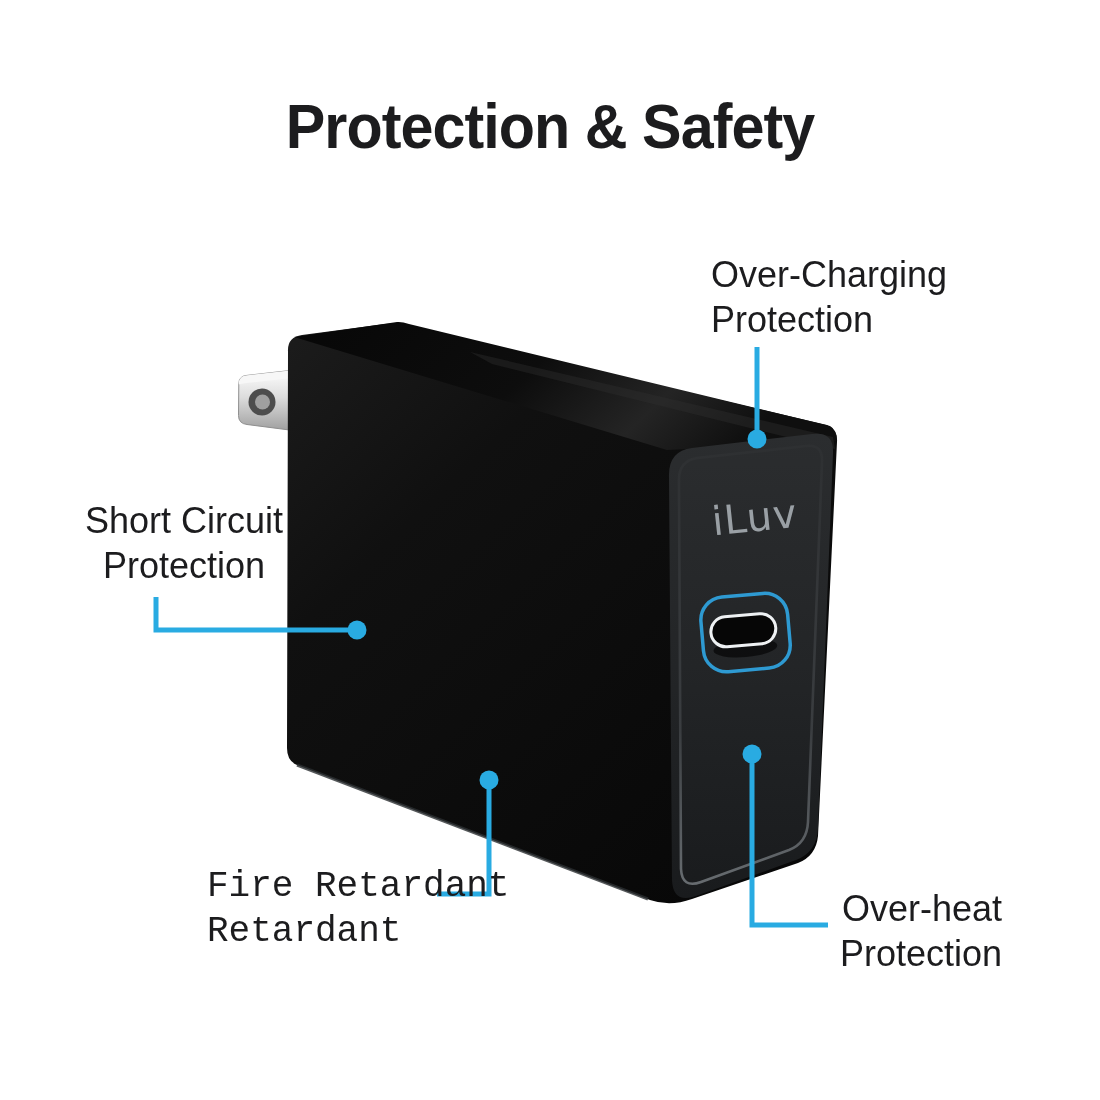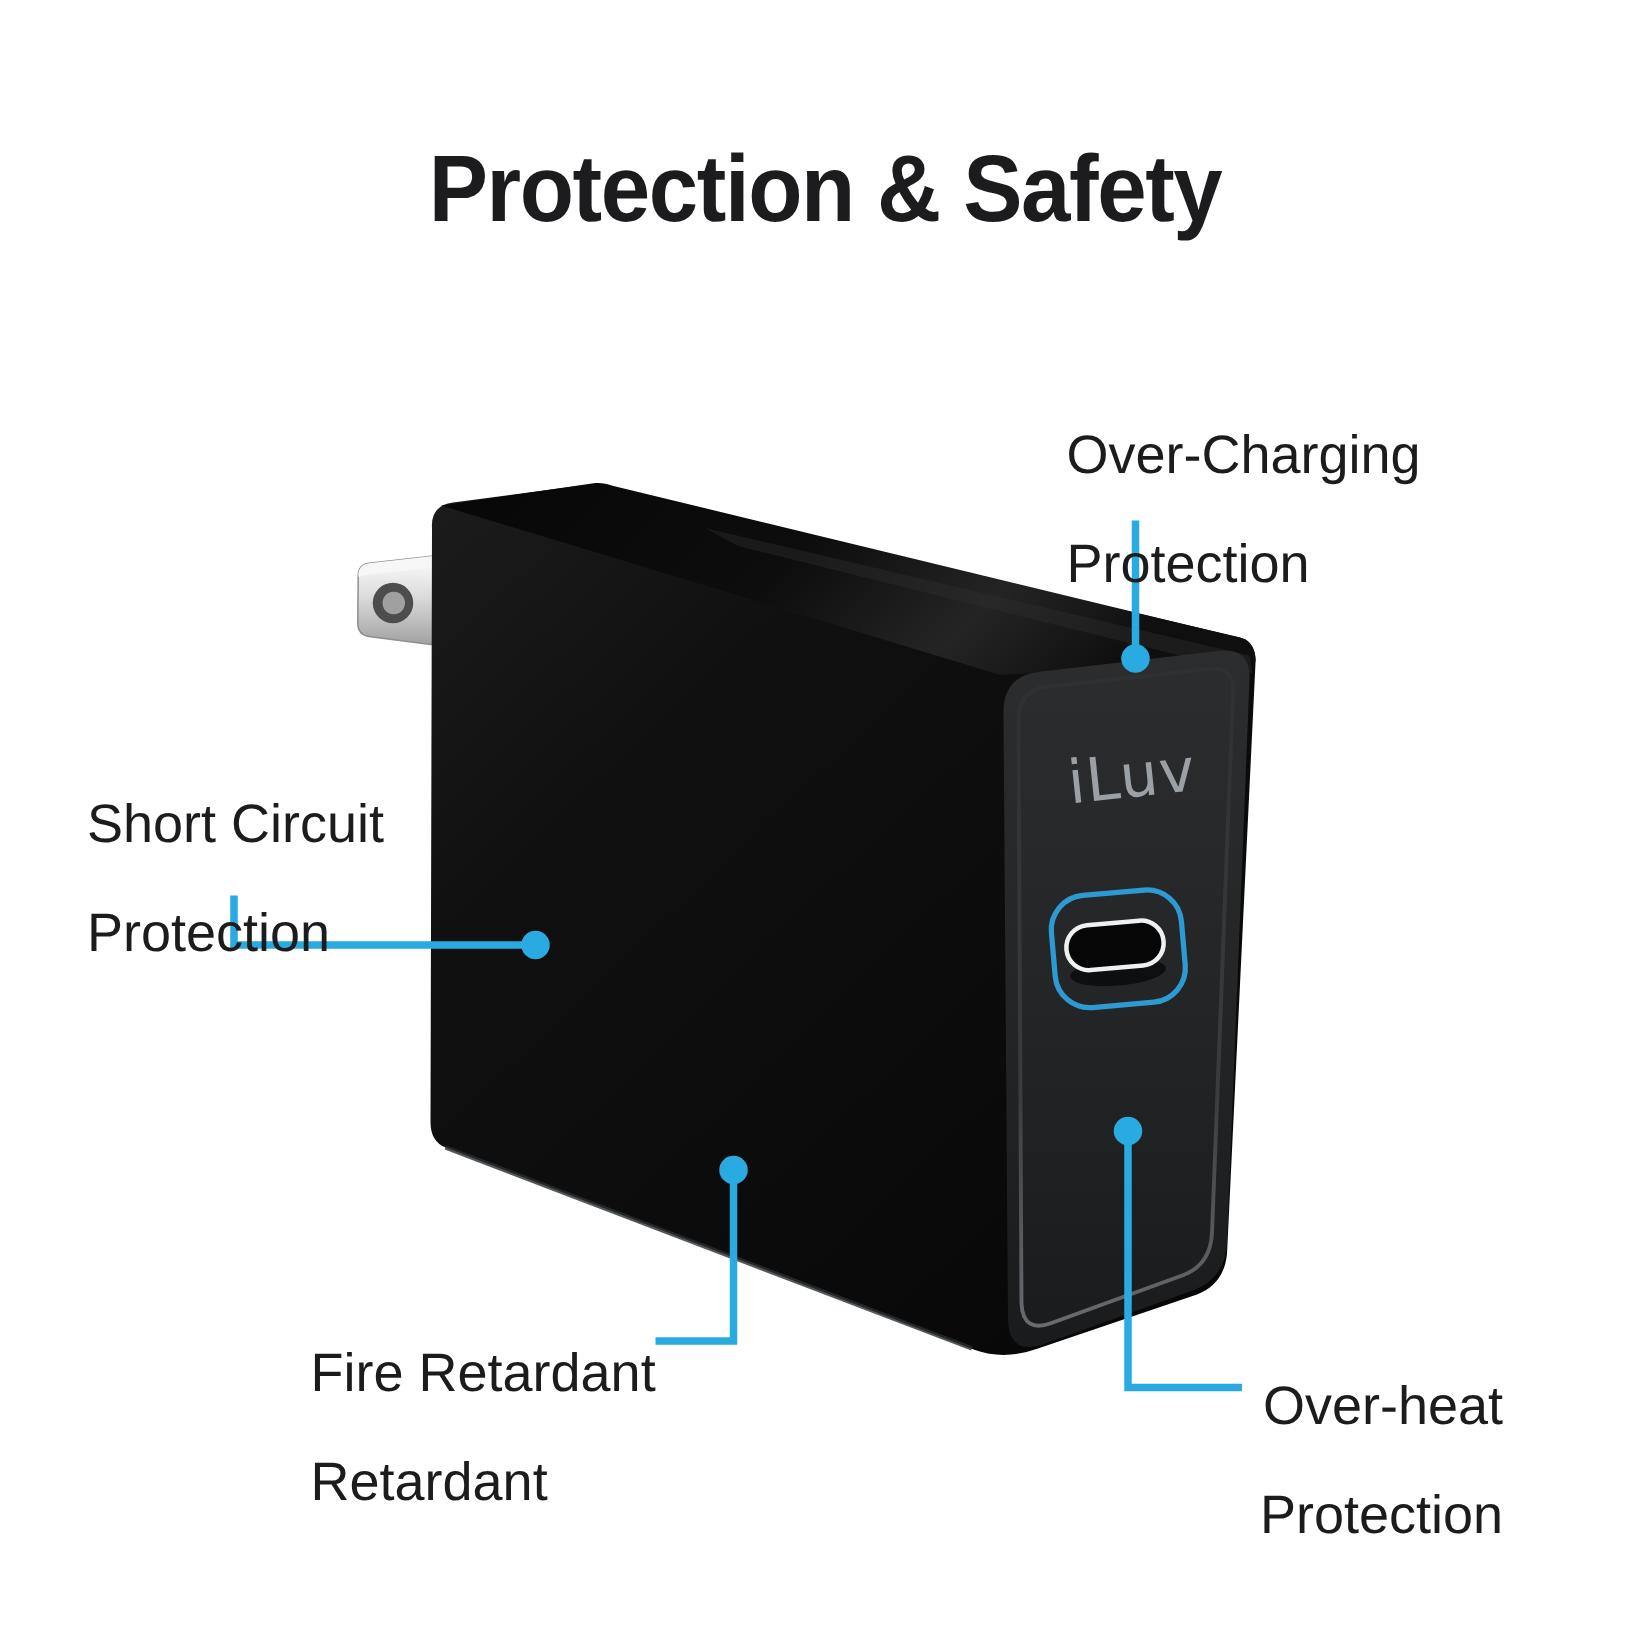--- a/index.html
+++ b/index.html
@@ -30,21 +30,21 @@
     white-space:nowrap;
   }
   .callout-label{
     position:absolute;
     font-size:36px;
     line-height:45px;
     font-weight:400;
     color:var(--text);
     white-space:nowrap;
   }
-  .callout-label span{display:block;margin-top:28px;}
+  .callout-label span{display:block;}
   #svg-scene{position:absolute;left:0;top:0;}
   .callout-line{
     fill:none;
     stroke:var(--accent);
     stroke-width:5;
   }
   .callout-dot{fill:var(--accent);}
   .port-ring{fill:none;stroke:#2e9ad2;stroke-width:3.5;}
   .brand-text{
     font-family:"DejaVu Sans","Liberation Sans",sans-serif;
@@ -166,26 +166,26 @@
     <circle class="callout-dot" cx="752" cy="754" r="9.5"></circle>
   </svg>
 
   <div class="page-title">Protection &amp; Safety</div>
 
   <div class="callout-label" style="left:711px;top:252px;">
     <span>Over-Charging</span>
     <span>Protection</span>
   </div>
 
-  <div class="callout-label" style="left:58px;top:498px;">
+  <div class="callout-label" style="left:85px;top:498px;text-align:center;">
     <span>Short Circuit</span>
     <span>Protection</span>
   </div>
 
-  <div class="callout-label" style="left:207px;top:864px;">
+  <div class="callout-label" style="left:207px;top:864px;font-family:Liberation Mono, monospace;">
     <span>Fire Retardant</span>
     <span>Retardant</span>
   </div>
 
   <div class="callout-label" style="left:840px;top:886px;text-align:right;">
     <span>Over-heat</span>
     <span>Protection</span>
   </div>
 
 </div>

